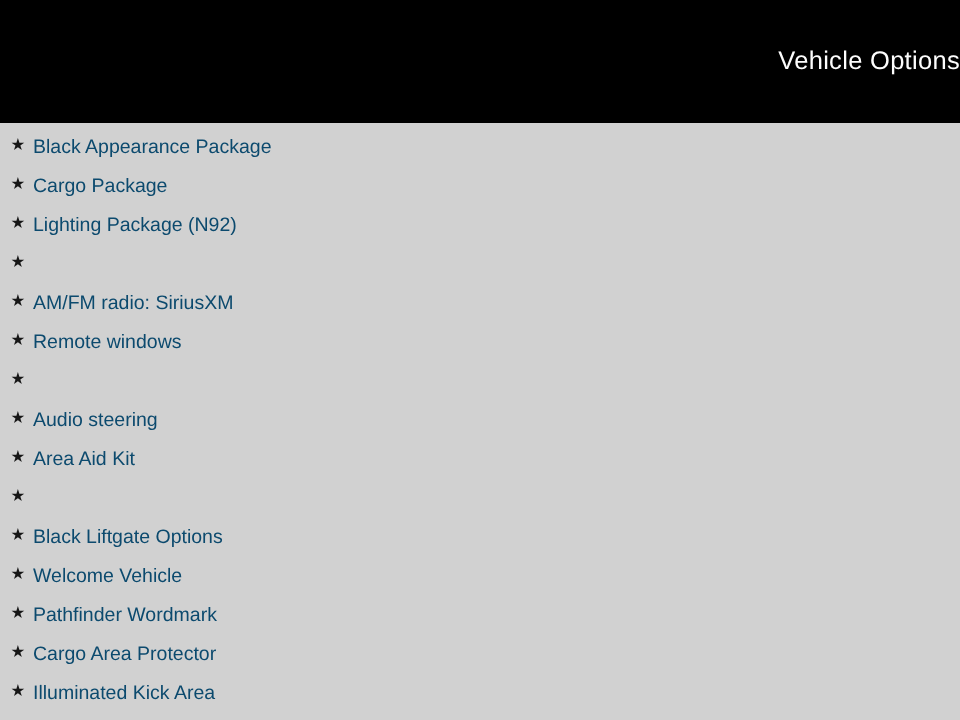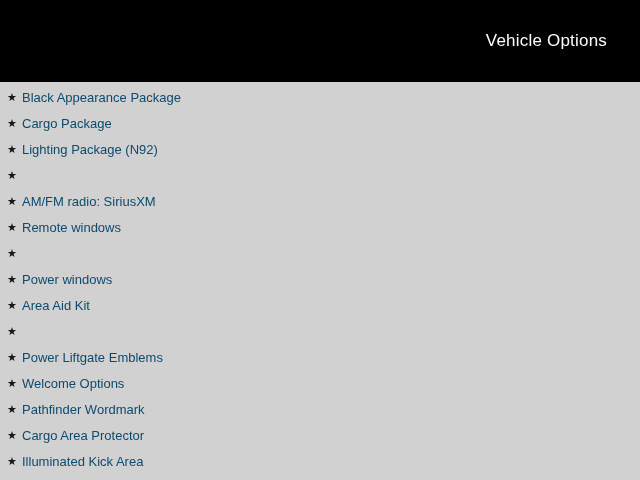--- a/index.html
+++ b/index.html
@@ -14,21 +14,20 @@
     background: #d1d1d1;
   }
   .header-bar {
     width: 640px;
     height: 82px;
     background: #000000;
     display: flex;
     align-items: center;
     justify-content: flex-end;
     box-sizing: border-box;
-    padding-right: 33px;
   }
   .header-title {
     color: #fdfdfd;
     font-size: 17px;
     font-weight: 400;
     letter-spacing: 0.2px;
   }
   .options-list {
     list-style: none;
     margin: 0;
@@ -83,36 +82,36 @@
     </li>
     <li class="option-row">
       <span class="star-icon">★</span>
       <span class="option-label">Remote windows</span>
     </li>
     <li class="option-row">
       <span class="star-icon">★</span>
     </li>
     <li class="option-row">
       <span class="star-icon">★</span>
-      <span class="option-label">Power windows</span>
+      <span class="option-label">Audio steering</span>
     </li>
     <li class="option-row">
       <span class="star-icon">★</span>
       <span class="option-label">Area Aid Kit</span>
     </li>
     <li class="option-row">
       <span class="star-icon">★</span>
     </li>
     <li class="option-row">
       <span class="star-icon">★</span>
-      <span class="option-label">Power Liftgate Emblems</span>
+      <span class="option-label">Black Liftgate Options</span>
     </li>
     <li class="option-row">
       <span class="star-icon">★</span>
-      <span class="option-label">Welcome Options</span>
+      <span class="option-label">Welcome Vehicle</span>
     </li>
     <li class="option-row">
       <span class="star-icon">★</span>
       <span class="option-label">Pathfinder Wordmark</span>
     </li>
     <li class="option-row">
       <span class="star-icon">★</span>
       <span class="option-label">Cargo Area Protector</span>
     </li>
     <li class="option-row">

